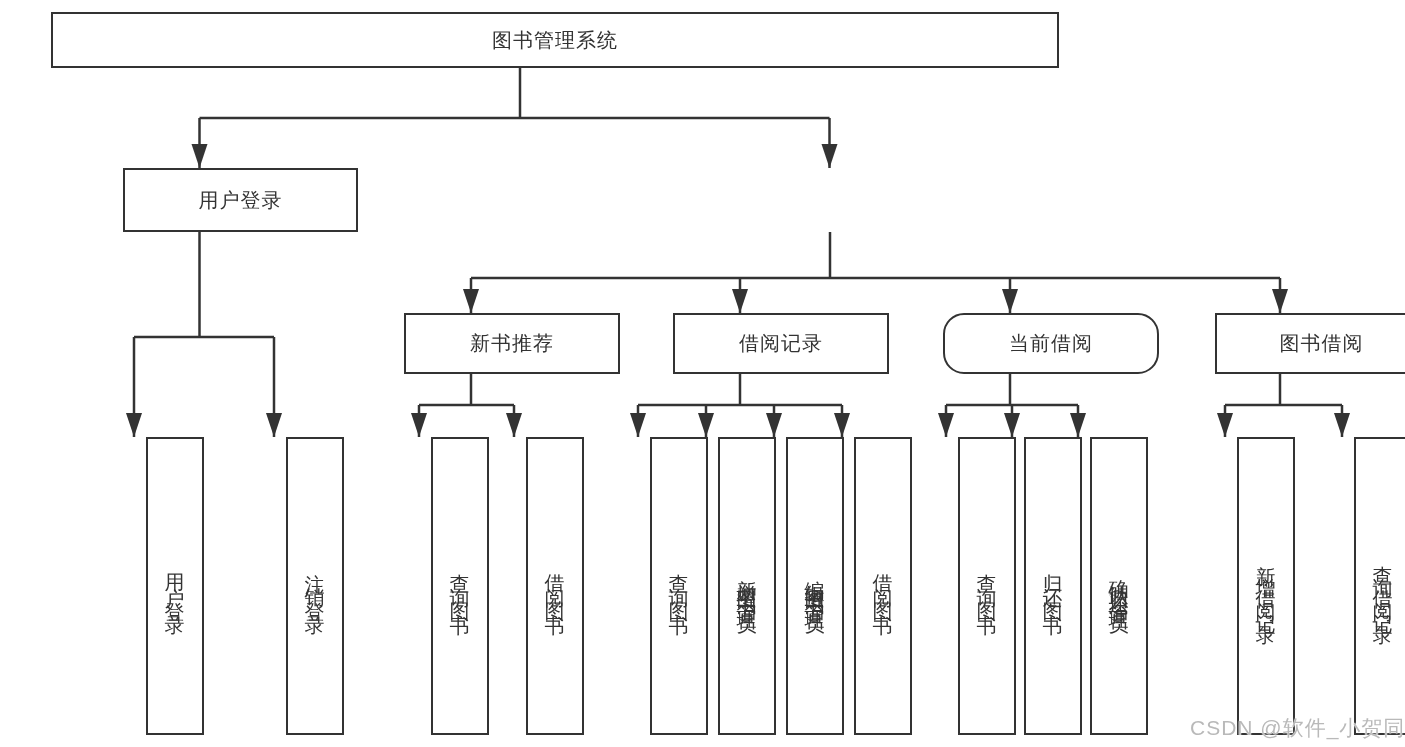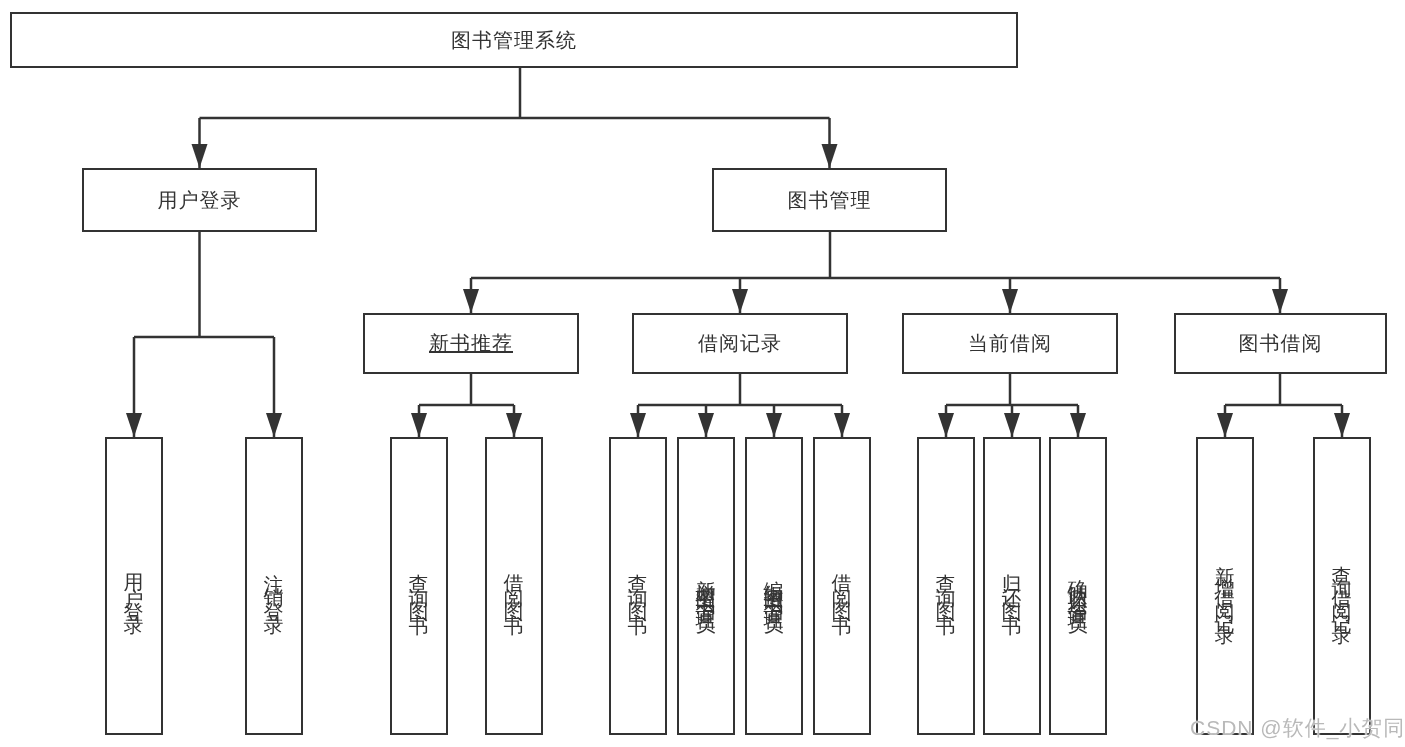--- a/index.html
+++ b/index.html
@@ -28,20 +28,21 @@
     box-sizing: border-box;
     border: 2.5px solid #333333;
     background: #ffffff;
     display: flex;
     align-items: center;
     justify-content: center;
     color: #333333;
     font-size: 20px;
     letter-spacing: 1px;
     text-align: center;
+    margin-left: 41px;
   }
   .leaf {
     top: 437px;
     width: 58px;
     height: 298px;
   }
   .v-text {
     writing-mode: vertical-rl;
     text-orientation: upright;
     letter-spacing: 14px;
@@ -118,31 +119,28 @@
     </g>
   </svg>
 
   <div class="node" style="left:10px; top:12px; width:1008px; height:56px;">
     <span>图书管理系统</span>
   </div>
 
   <div class="node" style="left:82px; top:168px; width:235px; height:64px;">
     <span>用户登录</span>
   </div>
-  <div class="node" style="left:712px; top:168px; width:235px; height:64px;">
-    <span>图书管理</span>
-  </div>
 
-  <div class="node" style="left:363px; top:313px; width:216px; height:61px;text-decoration:underline;">
+  <div class="node" style="left:363px; top:313px; width:216px; height:61px;">
     <span>新书推荐</span>
   </div>
   <div class="node" style="left:632px; top:313px; width:216px; height:61px;">
     <span>借阅记录</span>
   </div>
-  <div class="node" style="left:902px; top:313px; width:216px; height:61px;">
+  <div class="node" style="left:902px; top:313px; width:216px; height:61px;border-radius:21px;">
     <span>当前借阅</span>
   </div>
   <div class="node" style="left:1174px; top:313px; width:213px; height:61px;">
     <span>图书借阅</span>
   </div>
 
   <div class="node leaf" style="left:105px;">
     <span class="v-text">用户登录</span>
   </div>
   <div class="node leaf" style="left:245px;">

